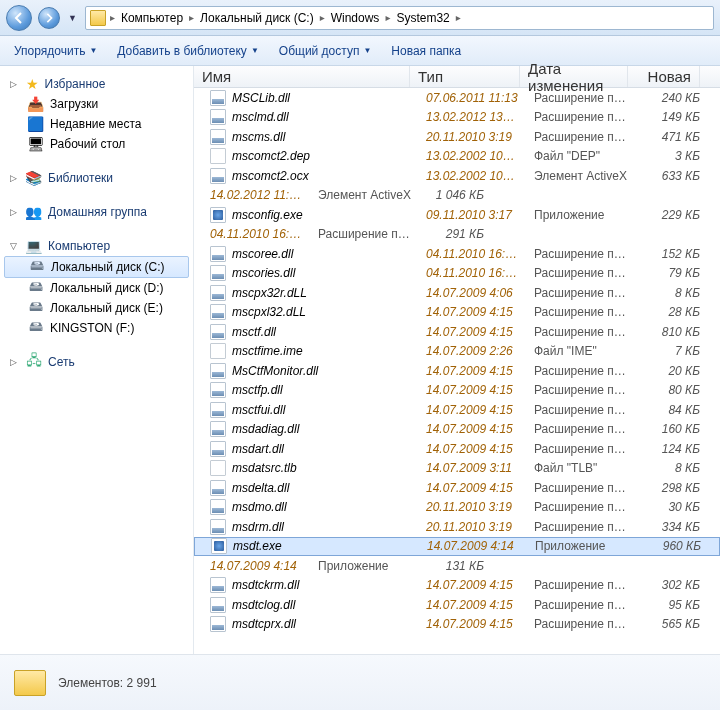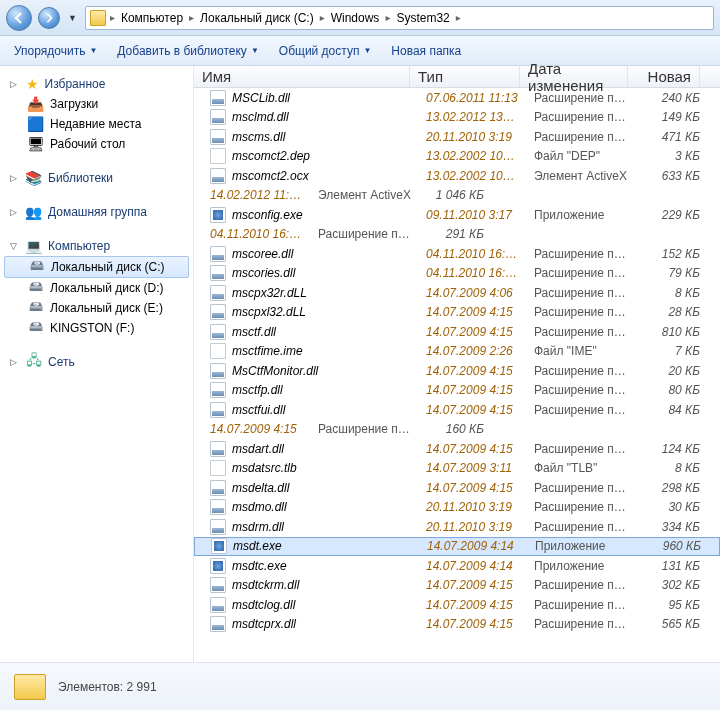--- a/index.html
+++ b/index.html
@@ -106,21 +106,21 @@
   .cell.c-date { color:#a16207;font-style:italic;}
   .cell.c-type { color:#555;}
   .cell.c-size { color:#555; text-align:right; justify-content:flex-end; display:flex;font-style:italic;}
   .fico { width:16px; height:16px; display:inline-flex; align-items:center; justify-content:center; font-size:11px;}
   .fico-dll { background:#fff; border:1px solid #b8c4d0; border-radius:1px; position:relative;}
   .fico-dll::after { content:""; position:absolute; bottom:1px; left:1px; right:1px; height:5px; background:linear-gradient(#9cb8d6,#6c8eb3);}
   .fico-exe { background:#fff; border:1px solid #b8c4d0; border-radius:1px; position:relative;}
   .fico-exe::after { content:""; position:absolute; top:2px; left:2px; width:10px; height:10px; background:radial-gradient(#6aa6e8,#2a5b9c); border-radius:1px;}
   .fico-file { background:#fff; border:1px solid #c4ccd4; border-radius:1px;}
   .statusbar {
-    height: 48px;
+    height: 56px;
     border-top: 1px solid #dfe5ec;
     background: linear-gradient(#f6f9fd,#edf2f9);
     display: flex;
     align-items: center;
     padding: 0 14px;
     gap: 12px;
     color:#444;
   }
   .sb-folder-lg { width:32px; height:26px; background: linear-gradient(#ffe9a6,#f3c94b); border:1px solid #c9a227; border-radius:2px;}
 </style>
@@ -387,20 +387,24 @@
           <div class="row">
             <div class="cell c-name">
               <span class="fico fico-dll"></span>
               <span>msctfui.dll</span>
             </div>
             <div class="cell c-date">14.07.2009 4:15</div>
             <div class="cell c-type">Расширение при...</div>
             <div class="cell c-size">84 КБ</div>
           </div>
           <div class="row">
+            <div class="cell c-name">
+              <span class="fico fico-dll"></span>
+              <span>msdadiag.dll</span>
+            </div>
             <div class="cell c-date">14.07.2009 4:15</div>
             <div class="cell c-type">Расширение при...</div>
             <div class="cell c-size">160 КБ</div>
           </div>
           <div class="row">
             <div class="cell c-name">
               <span class="fico fico-dll"></span>
               <span>msdart.dll</span>
             </div>
             <div class="cell c-date">14.07.2009 4:15</div>
@@ -446,24 +450,20 @@
           <div class="row sel">
             <div class="cell c-name">
               <span class="fico fico-exe"></span>
               <span>msdt.exe</span>
             </div>
             <div class="cell c-date">14.07.2009 4:14</div>
             <div class="cell c-type">Приложение</div>
             <div class="cell c-size">960 КБ</div>
           </div>
           <div class="row">
-            <div class="cell c-name">
-              <span class="fico fico-exe"></span>
-              <span>msdtc.exe</span>
-            </div>
             <div class="cell c-date">14.07.2009 4:14</div>
             <div class="cell c-type">Приложение</div>
             <div class="cell c-size">131 КБ</div>
           </div>
           <div class="row">
             <div class="cell c-name">
               <span class="fico fico-dll"></span>
               <span>msdtckrm.dll</span>
             </div>
             <div class="cell c-date">14.07.2009 4:15</div>

